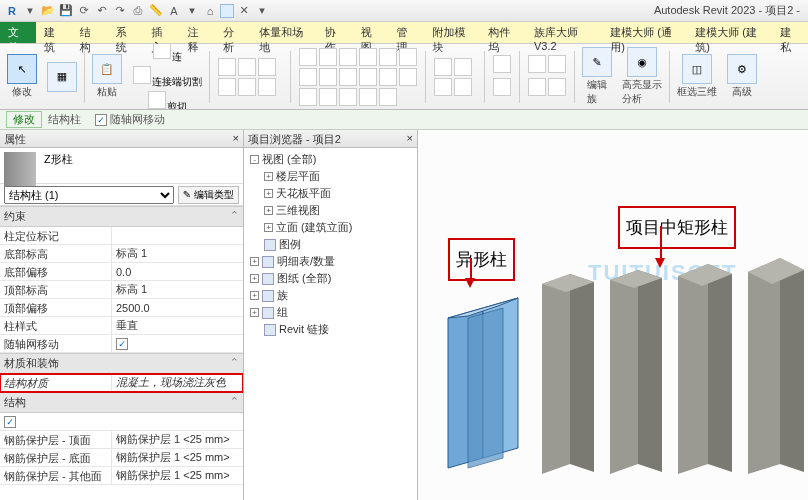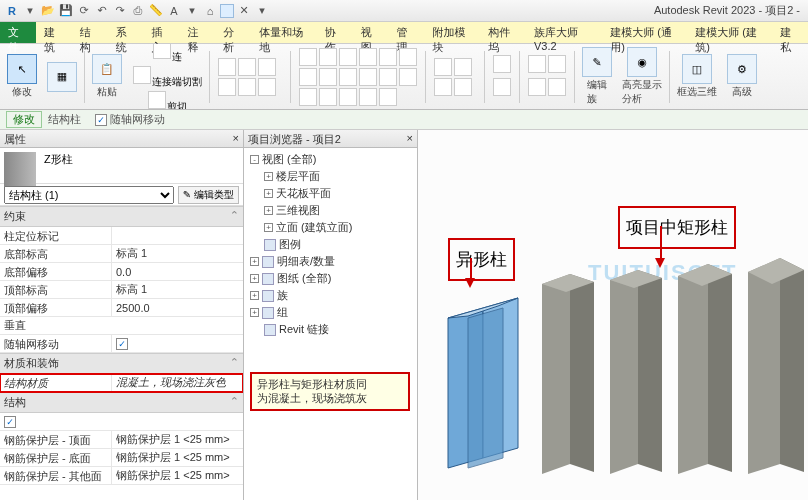--- a/index.html
+++ b/index.html
@@ -229,20 +229,21 @@
         </div>
         <div class="prow">
           <div class="pk">顶部标高</div>
           <div class="pv">标高 1</div>
         </div>
         <div class="prow">
           <div class="pk">顶部偏移</div>
           <div class="pv">2500.0</div>
         </div>
         <div class="prow">
+          <div class="pk">柱样式</div>
           <div class="pv">垂直</div>
         </div>
         <div class="prow">
           <div class="pk">随轴网移动</div>
           <div class="pv">
             <span class="chkbox">✓</span>
           </div>
         </div>
         <div class="catrow">
           <span>材质和装饰</span>
@@ -367,16 +368,14 @@
       <polygon points="6,26 36,14 36,214 6,224" fill="#9a9a92"></polygon>
         <polygon points="36,14 60,24 60,222 36,214" fill="#7a7a72"></polygon>
         <polygon points="6,26 36,14 60,24 30,36" fill="#b5b5ad"></polygon>
     </svg>
     <svg class="column-shape" style="top:116px;left:324px" width="68" height="236">
       <polygon points="6,26 38,12 38,218 6,228" fill="#9a9a92"></polygon>
         <polygon points="38,12 62,24 62,226 38,218" fill="#7a7a72"></polygon>
         <polygon points="6,26 38,12 62,24 30,38" fill="#b5b5ad"></polygon>
     </svg>
 
-    <div class="callout" style="top:242px;left:-168px;width:160px;white-space:pre-line">异形柱与矩形柱材质同
-为混凝土，现场浇筑灰</div>
   </div>
 </div>
 
 </body></html>

